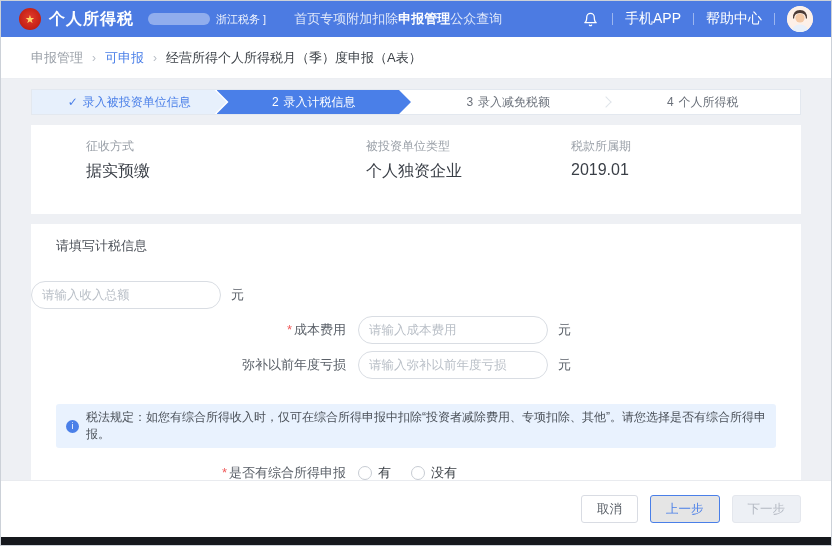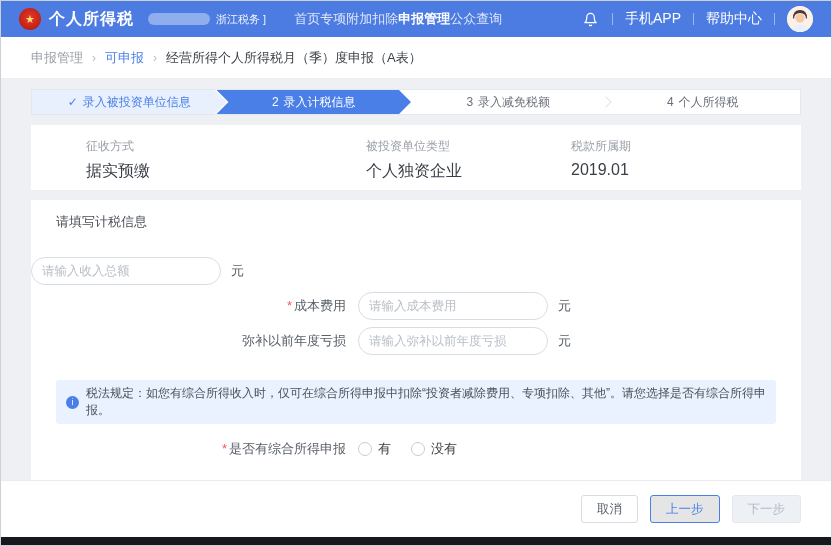--- a/index.html
+++ b/index.html
@@ -38,21 +38,21 @@
   
   .steps { height:26px; background:#fff; border:1px solid #e3e8ef; display:flex; margin-top:0; position:relative; overflow:hidden; }
   .step { flex:1; display:flex; align-items:center; justify-content:center; gap:5px; font-size:12px; color:#6a707a; position:relative; }
   .step.done { background:#e7f0fc; color:#4a7fe8;
       clip-path:polygon(0 0, calc(100% - 12px) 0, 100% 50%, calc(100% - 12px) 100%, 0 100%); }
   .step.active { background:#4a7fe8; color:#fff; margin-left:-10px;
       clip-path:polygon(0 0, calc(100% - 12px) 0, 100% 50%, calc(100% - 12px) 100%, 0 100%, 12px 50%); }
   .step-chevron { align-self:center; width:8px; height:8px; border-top:1px solid #dfe4ea; border-right:1px solid #dfe4ea; transform:rotate(45deg); margin:0 -4px; flex:none; }
 
   
-  .summary { margin-top:10px; background:#fff; display:flex; padding:13px 0 8px 55px; }
+  .summary { margin-top:10px; background:#fff; display:flex; padding:13px 0 32px 55px; }
   .sum-col-1 { width:280px; } .sum-col-2 { width:205px; }
   .sum-label { font-size:12px; color:#9aa0a8; }
   .sum-value { font-size:16px; color:#3a3f47; margin-top:6px; }
 
   
   .form-card { margin-top:10px; background:#fff; height:340px; padding-top:13px; }
   .form-title { margin-left:25px; font-size:13px; color:#4a4f57; }
   .rows { margin-top:26px; }
   .form-row { display:flex; align-items:center; height:28px; margin-bottom:7px; }
   .form-label { width:327px; text-align:right; font-size:13px; color:#5a6068; padding-right:12px; white-space:nowrap; }

